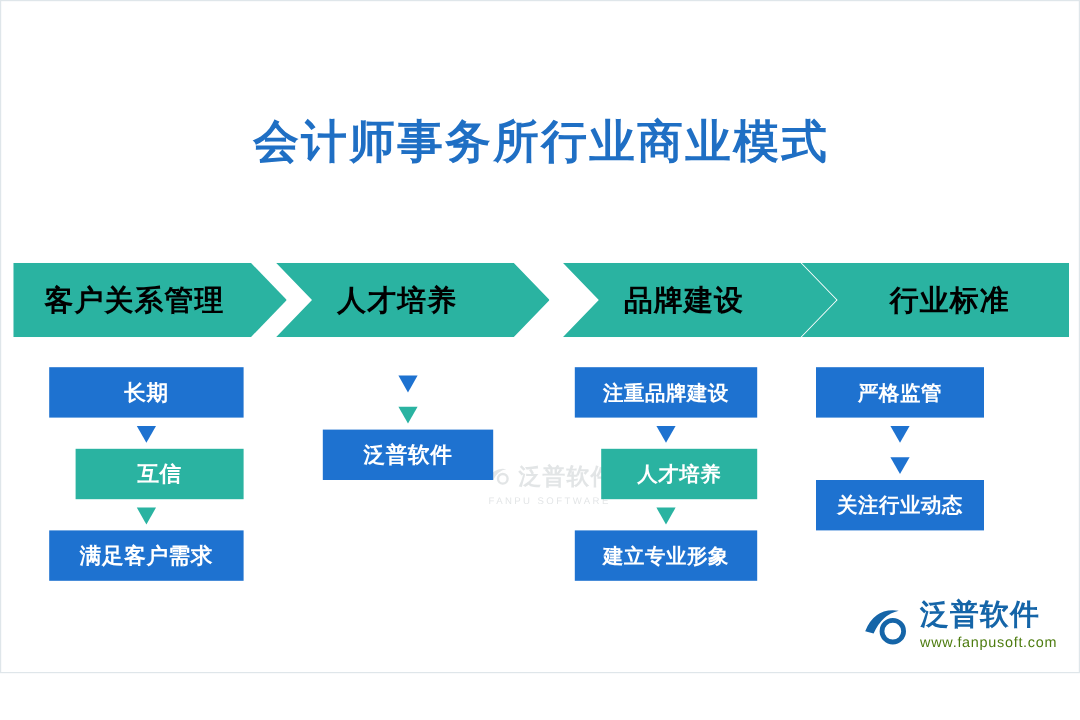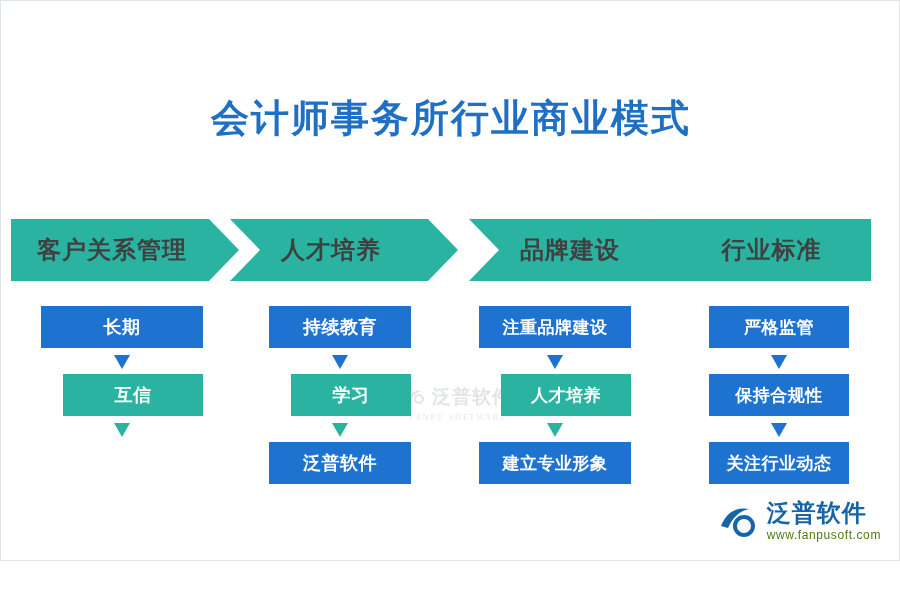--- a/index.html
+++ b/index.html
@@ -61,40 +61,39 @@
     font-size: 19px;
     font-weight: bold;
     color: #9aa3a8;
     letter-spacing: 1px;
   }
   .watermark .wm-sub {
     font-size: 8px;
     color: #9aa3a8;
     letter-spacing: 2px;
     margin-top: 3px;
-    font-family: Liberation Serif, serif;
   }
 
   
   .chev-band {
     position: absolute;
     top: 218px;
     left: 10px;
     width: 880px;
     height: 62px;
   }
   .chev {
     position: absolute;
     top: 0;
     height: 62px;
     background: #2ab3a1;
     display: flex;
     align-items: center;
     justify-content: center;
-    color: #404040;
+    color: #000000;
     font-size: 24px;
     font-weight: bold;
     letter-spacing: 1px;
     box-sizing: border-box;
   }
   .chev.c0 {
     left: 0px;
     width: 228px;
     clip-path: polygon(0 0, 198px 0, 228px 31px, 198px 62px, 0 62px, 0 0);
     padding-right: 26px;
@@ -105,37 +104,37 @@
     clip-path: polygon(0 0, 198px 0, 228px 31px, 198px 62px, 0 62px, 30px 31px);
     padding-right: 26px;
   }
   .chev.c2 {
     left: 458px;
     width: 228px;
     clip-path: polygon(0 0, 198px 0, 228px 31px, 198px 62px, 0 62px, 30px 31px);
     padding-right: 26px;
   }
   .chev.c3 {
-    left: 637px;
+    left: 657px;
     width: 223px;
     clip-path: polygon(0 0, 223px 0, 223px 62px, 0 62px, 30px 31px);
     padding-left: 24px;
     text-align: right;
   }
 
   
   .col {
     position: absolute;
     top: 305px;
     width: 160px;
   }
   .col.k0 { left: 40px; font-family: Liberation Mono, monospace; }
   .col.k1 { left: 268px; }
   .col.k2 { left: 478px; }
-  .col.k3 { left: 708px; text-align: right; }
+  .col.k3 { left: 679px; text-align: right; }
 
   .cell {
     height: 42px;
     display: flex;
     align-items: center;
     justify-content: center;
     color: #ffffff;
     font-size: 18px;
     font-weight: bold;
     letter-spacing: 0.5px;
@@ -237,33 +236,30 @@
       </svg>
     </div>
     <div class="cell teal">
       <span>互信</span>
     </div>
     <div class="arrow-gap">
       <svg width="18" height="20" viewBox="0 0 18 20">
         <polygon points="9,18 1,4 17,4" fill="#2ab3a1"></polygon>
       </svg>
     </div>
+    <div class="cell blue">
+      <span>满足客户需求</span>
+    </div>
   </div>
 
   <div class="col k1">
-    <div class="cell blue">
-      <span>持续教育</span>
-    </div>
-    <div class="arrow-gap">
-      <svg width="18" height="20" viewBox="0 0 18 20">
-        <polygon points="9,18 1,4 17,4" fill="#1e72d0"></polygon>
-      </svg>
-    </div>
-    <div class="cell teal">
-      <span>学习</span>
+    <div class="arrow-gap">
+      <svg width="18" height="20" viewBox="0 0 18 20">
+        <polygon points="9,18 1,4 17,4" fill="#1e72d0"></polygon>
+      </svg>
     </div>
     <div class="arrow-gap">
       <svg width="18" height="20" viewBox="0 0 18 20">
         <polygon points="9,18 1,4 17,4" fill="#2ab3a1"></polygon>
       </svg>
     </div>
     <div class="cell blue">
       <span>泛普软件</span>
     </div>
   </div>
@@ -291,23 +287,20 @@
   </div>
 
   <div class="col k3">
     <div class="cell blue">
       <span>严格监管</span>
     </div>
     <div class="arrow-gap">
       <svg width="18" height="20" viewBox="0 0 18 20">
         <polygon points="9,18 1,4 17,4" fill="#1e72d0"></polygon>
       </svg>
-    </div>
-    <div class="cell blue">
-      <span>保持合规性</span>
     </div>
     <div class="arrow-gap">
       <svg width="18" height="20" viewBox="0 0 18 20">
         <polygon points="9,18 1,4 17,4" fill="#1e72d0"></polygon>
       </svg>
     </div>
     <div class="cell blue">
       <span>关注行业动态</span>
     </div>
   </div>

